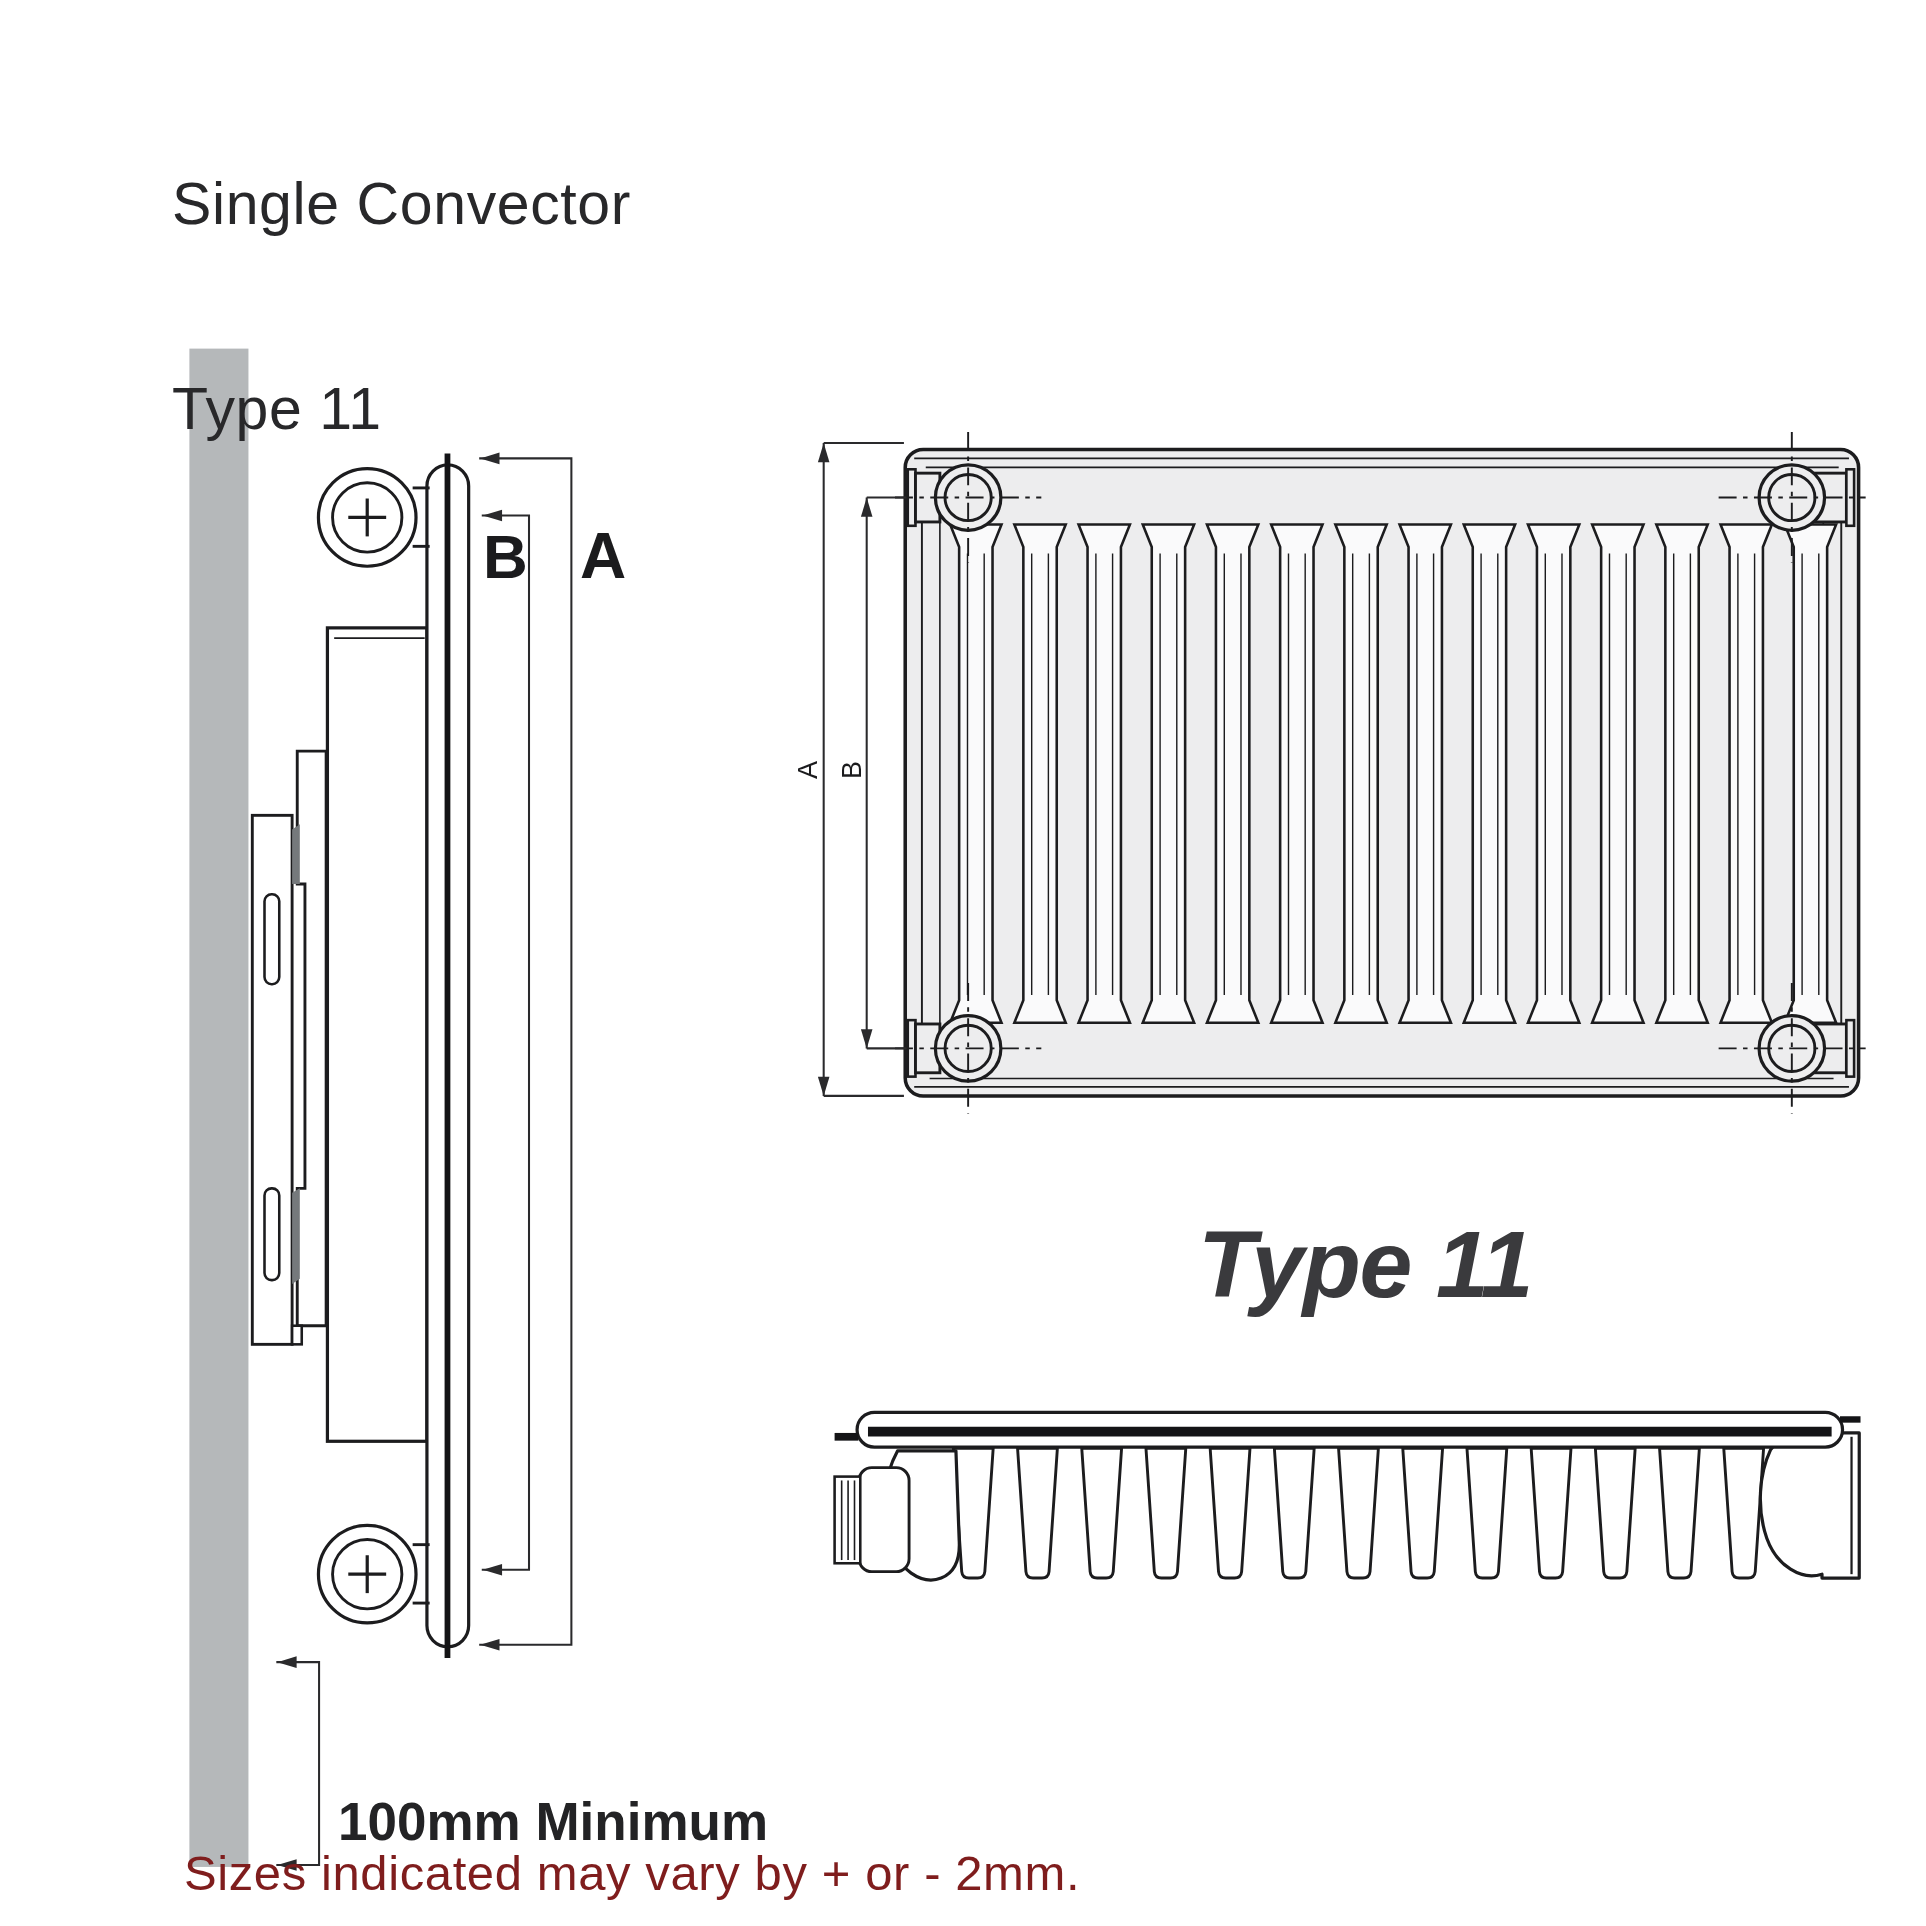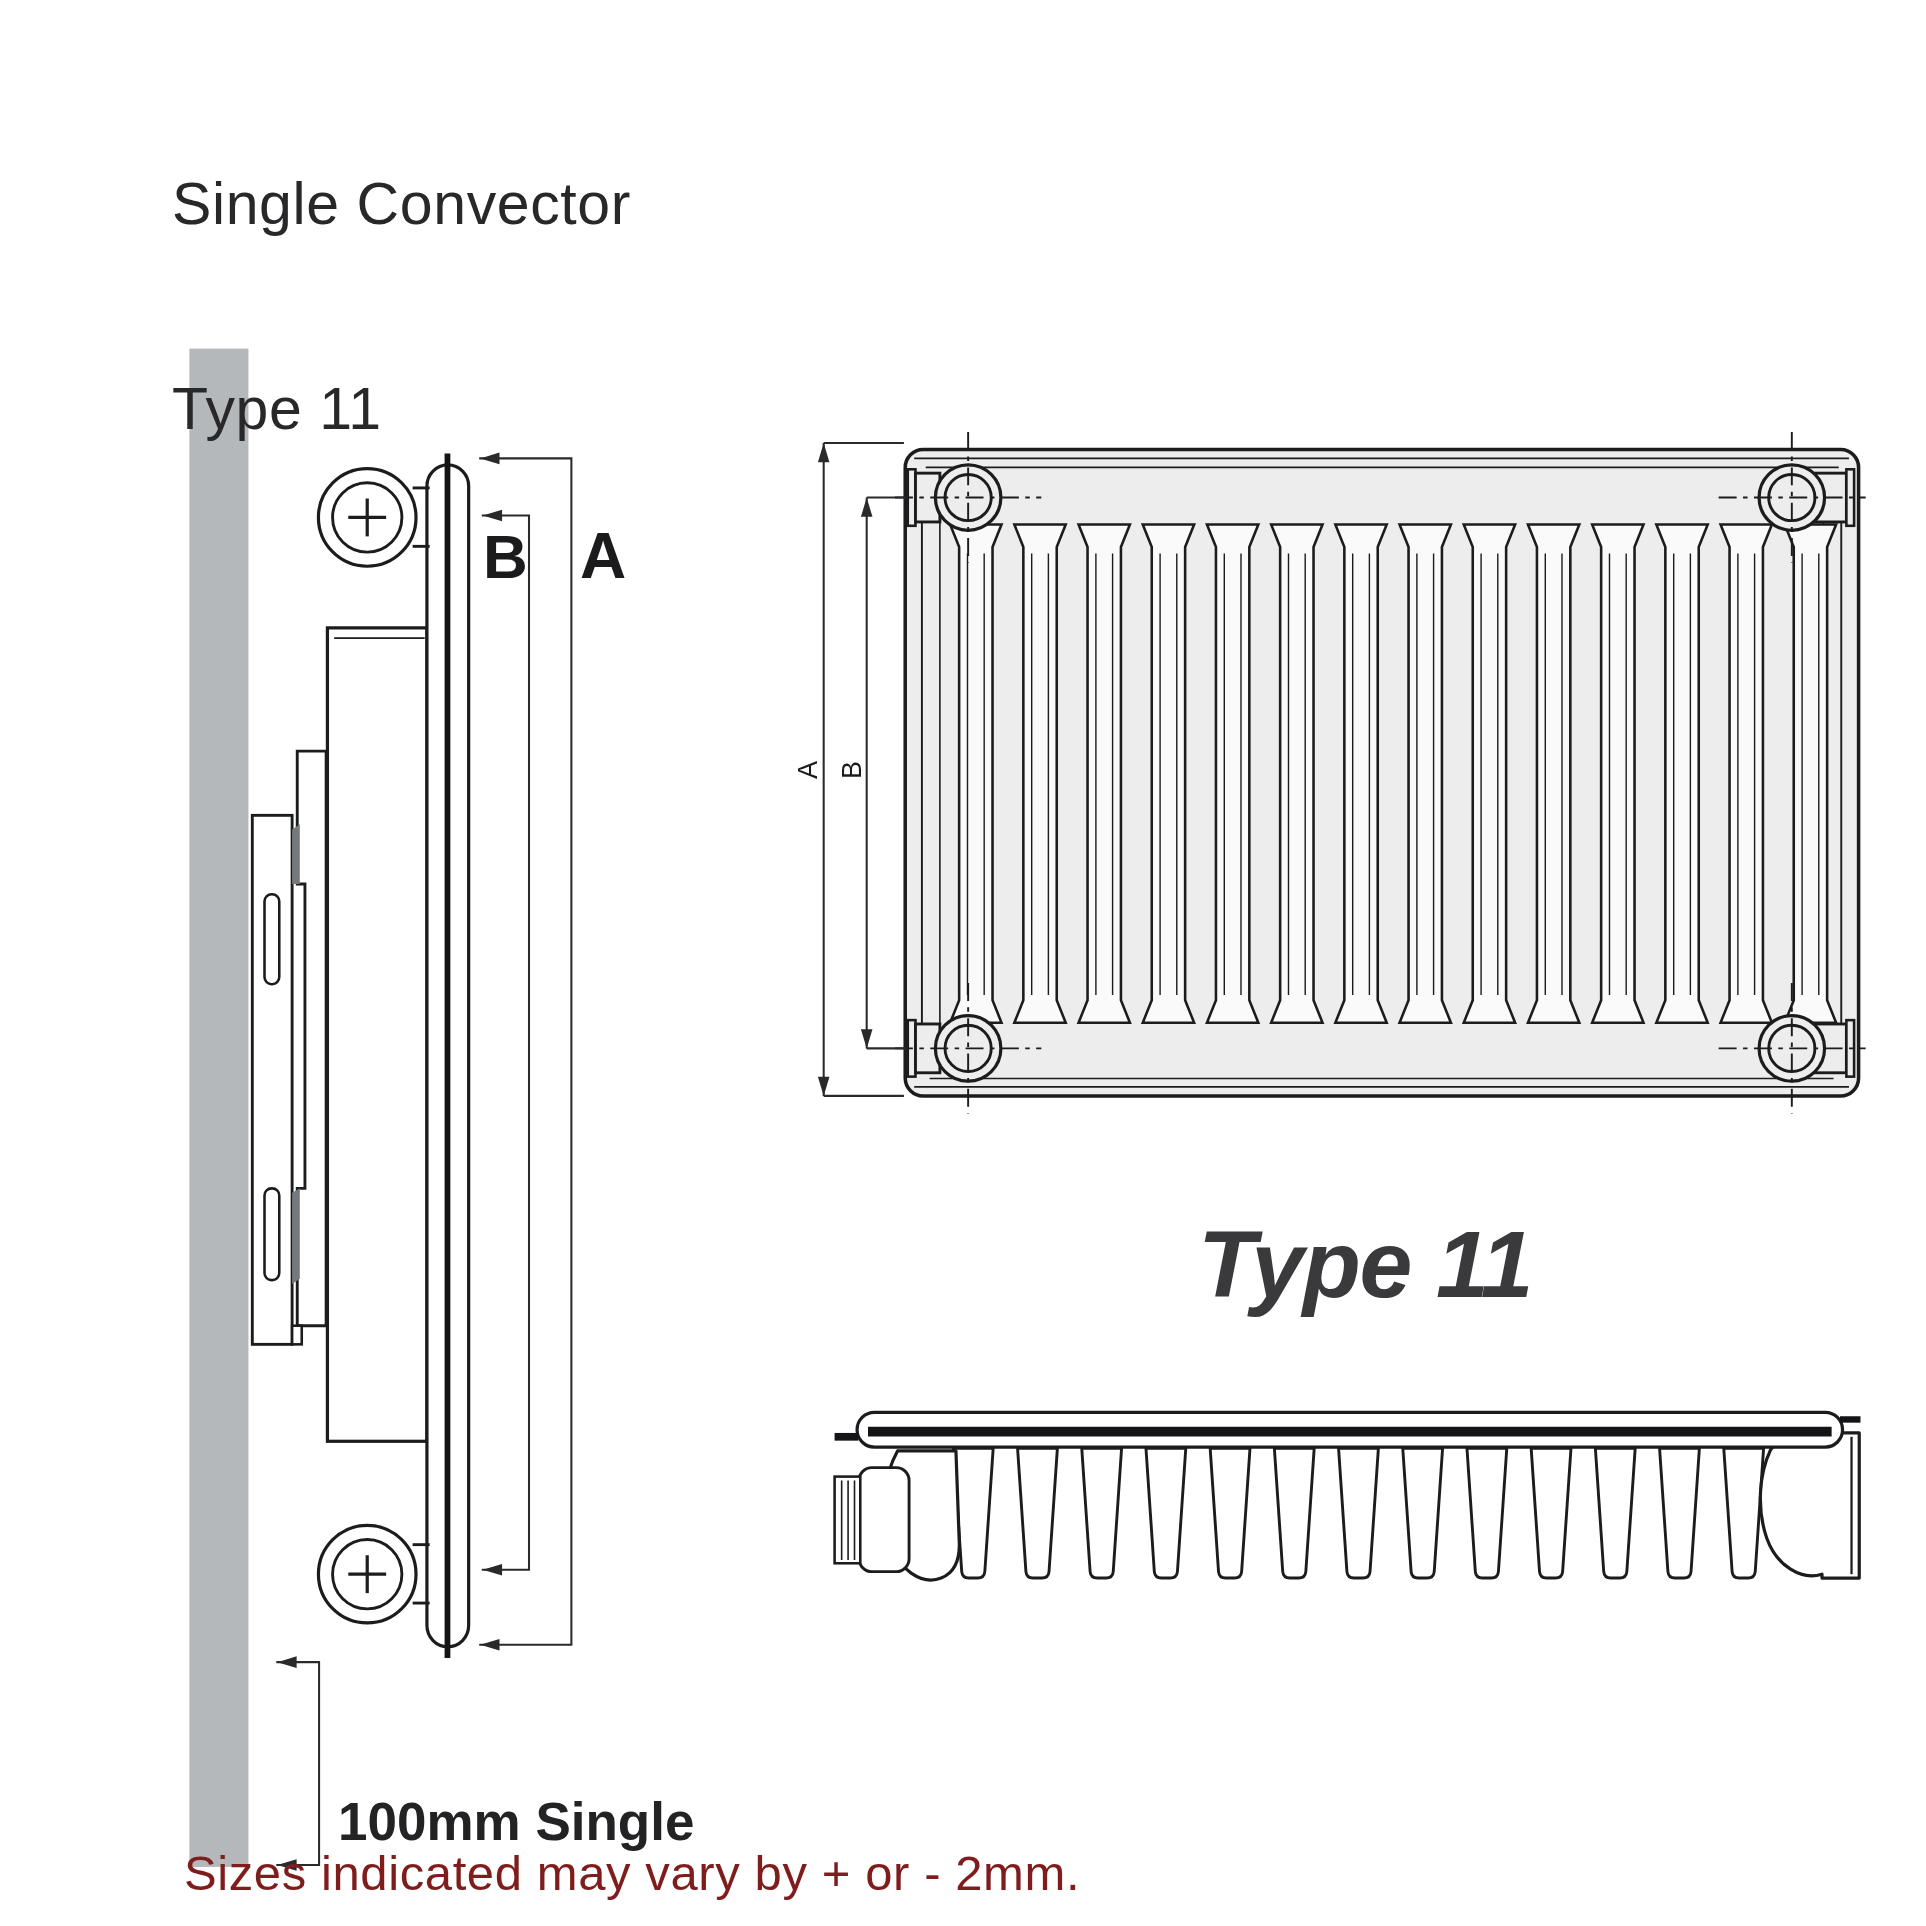--- a/index.html
+++ b/index.html
@@ -248,19 +248,19 @@
 
   <div class="txt side-b">B</div>
   <div class="txt side-a">A</div>
 
   <div class="txt rot front-a">A</div>
   <div class="txt rot front-b">B</div>
 
   <div class="txt type11">Type 11</div>
 
   <div class="txt floornote">
-    <div>100mm Single</div>
+    <div>100mm Minimum</div>
     
   </div>
 
   <div class="txt footnote">Sizes indicated may vary by + or - 2mm.</div>
 </div>
 
 
 </body></html>

